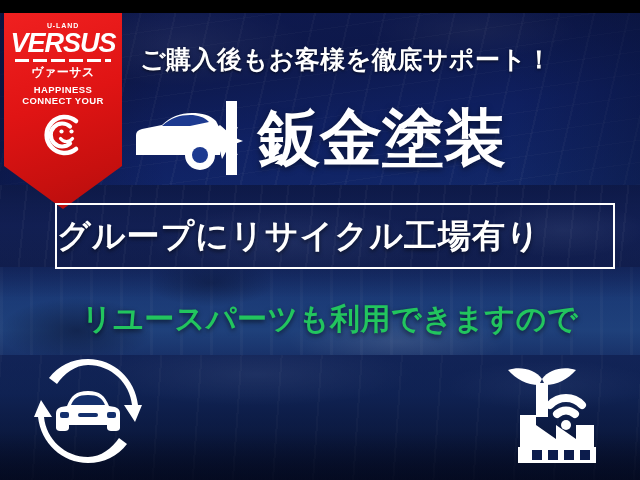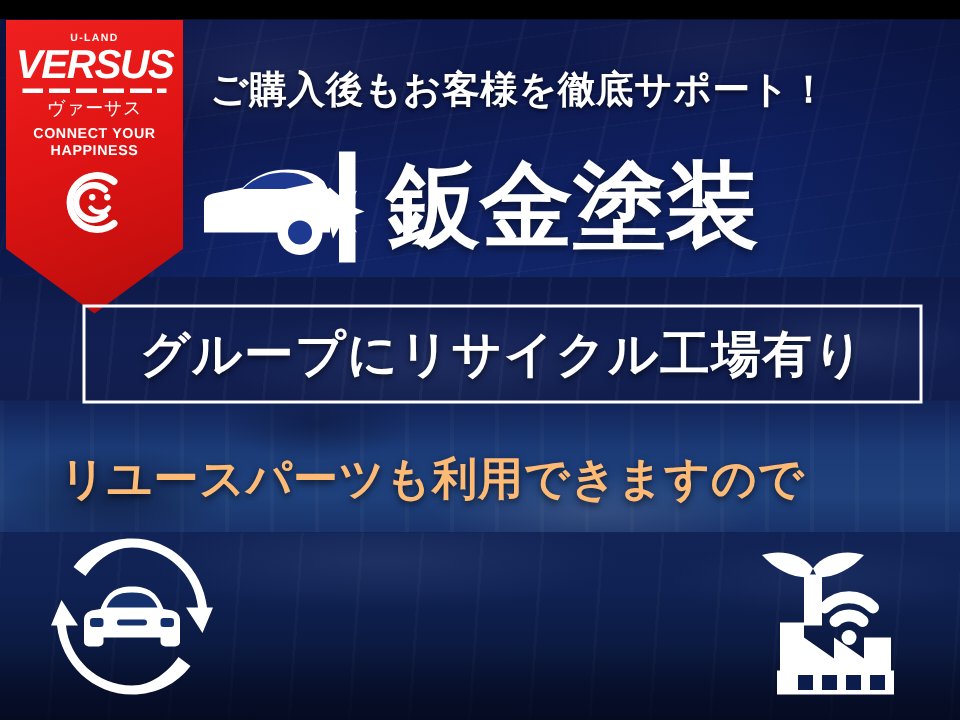--- a/index.html
+++ b/index.html
@@ -118,21 +118,21 @@
     color: #ffffff;
   }
   .rule {
     margin: 2px auto 0;
     width: 96px; height: 3px;
     background: repeating-linear-gradient(90deg, #fff 0 14px, rgba(0,0,0,0) 14px 18px);
   }
   .versus-jp {
     margin-top: 2px;
     font-size: 12px;
-    font-weight: normal;
+    font-weight: bold;
     letter-spacing: .5px;
     color: #ffffff;
   }
   .hk {
     margin-top: 8px;
     font-size: 17px;
     font-weight: bold;
     color: #ffd900;
     letter-spacing: 3px;
   }
@@ -181,39 +181,40 @@
   }
 
   
   .boxline {
     position: absolute;
     left: 55px; top: 190px;
     width: 556px; height: 62px;
     border: 2px solid #ffffff;
     display: flex;
     align-items: center;
-    justify-content: center;
+    justify-content: flex-start;
   }
   .boxline span {
     font-size: 33px;
     font-weight: bold;
     color: #ffffff;
     letter-spacing: 1px;
     text-shadow: 0 2px 4px rgba(0,0,0,.55);
     white-space: nowrap;
   }
 
   
   .subline {
     position: absolute;
     left: 40px; top: 286px;
     width: 580px;
+    text-align: center;
     font-size: 30px;
     font-weight: bold;
-    color: #fdba74;
+    color: #22c55e;
     letter-spacing: .5px;
     text-shadow: 0 2px 5px rgba(0,0,0,.6);
     white-space: nowrap;
   }
 
   
   .bottom {
     position: absolute;
     left: 0; top: 336px;
     width: 640px; height: 124px;
@@ -244,22 +245,22 @@
   <div class="bg-layer band-parts"></div>
   <div class="bg-layer band-bottom"></div>
   <div class="veil"></div>
 
   <div class="badge">
     <div class="uland">U-LAND</div>
     <div class="versus">VERSUS</div>
     <div class="rule"></div>
     <div class="versus-jp">ヴァーサス</div>
     <div class="connect">
+      <div>HAPPINESS</div>
       <div>CONNECT YOUR</div>
-      <div>HAPPINESS</div>
     </div>
     <div class="smiley">
       <svg width="56" height="50" viewBox="0 0 56 50" style="margin:0 auto;">
         <path d="M41 11 A18 18 0 1 0 41 39" fill="none" stroke="#fff" stroke-width="4.6" stroke-linecap="round"></path>
         <path d="M35 16.5 A11.5 11.5 0 1 0 35 33.5" fill="none" stroke="#fff" stroke-width="4.2" stroke-linecap="round"></path>
         <circle cx="26.5" cy="21.5" r="2.1" fill="#fff"></circle>
         <circle cx="36.5" cy="21.5" r="2.1" fill="#fff"></circle>
         <path d="M25.5 28.5 A7.5 7.5 0 0 0 37.5 28.5" fill="none" stroke="#fff" stroke-width="3.2" stroke-linecap="round"></path>
       </svg>
     </div>

